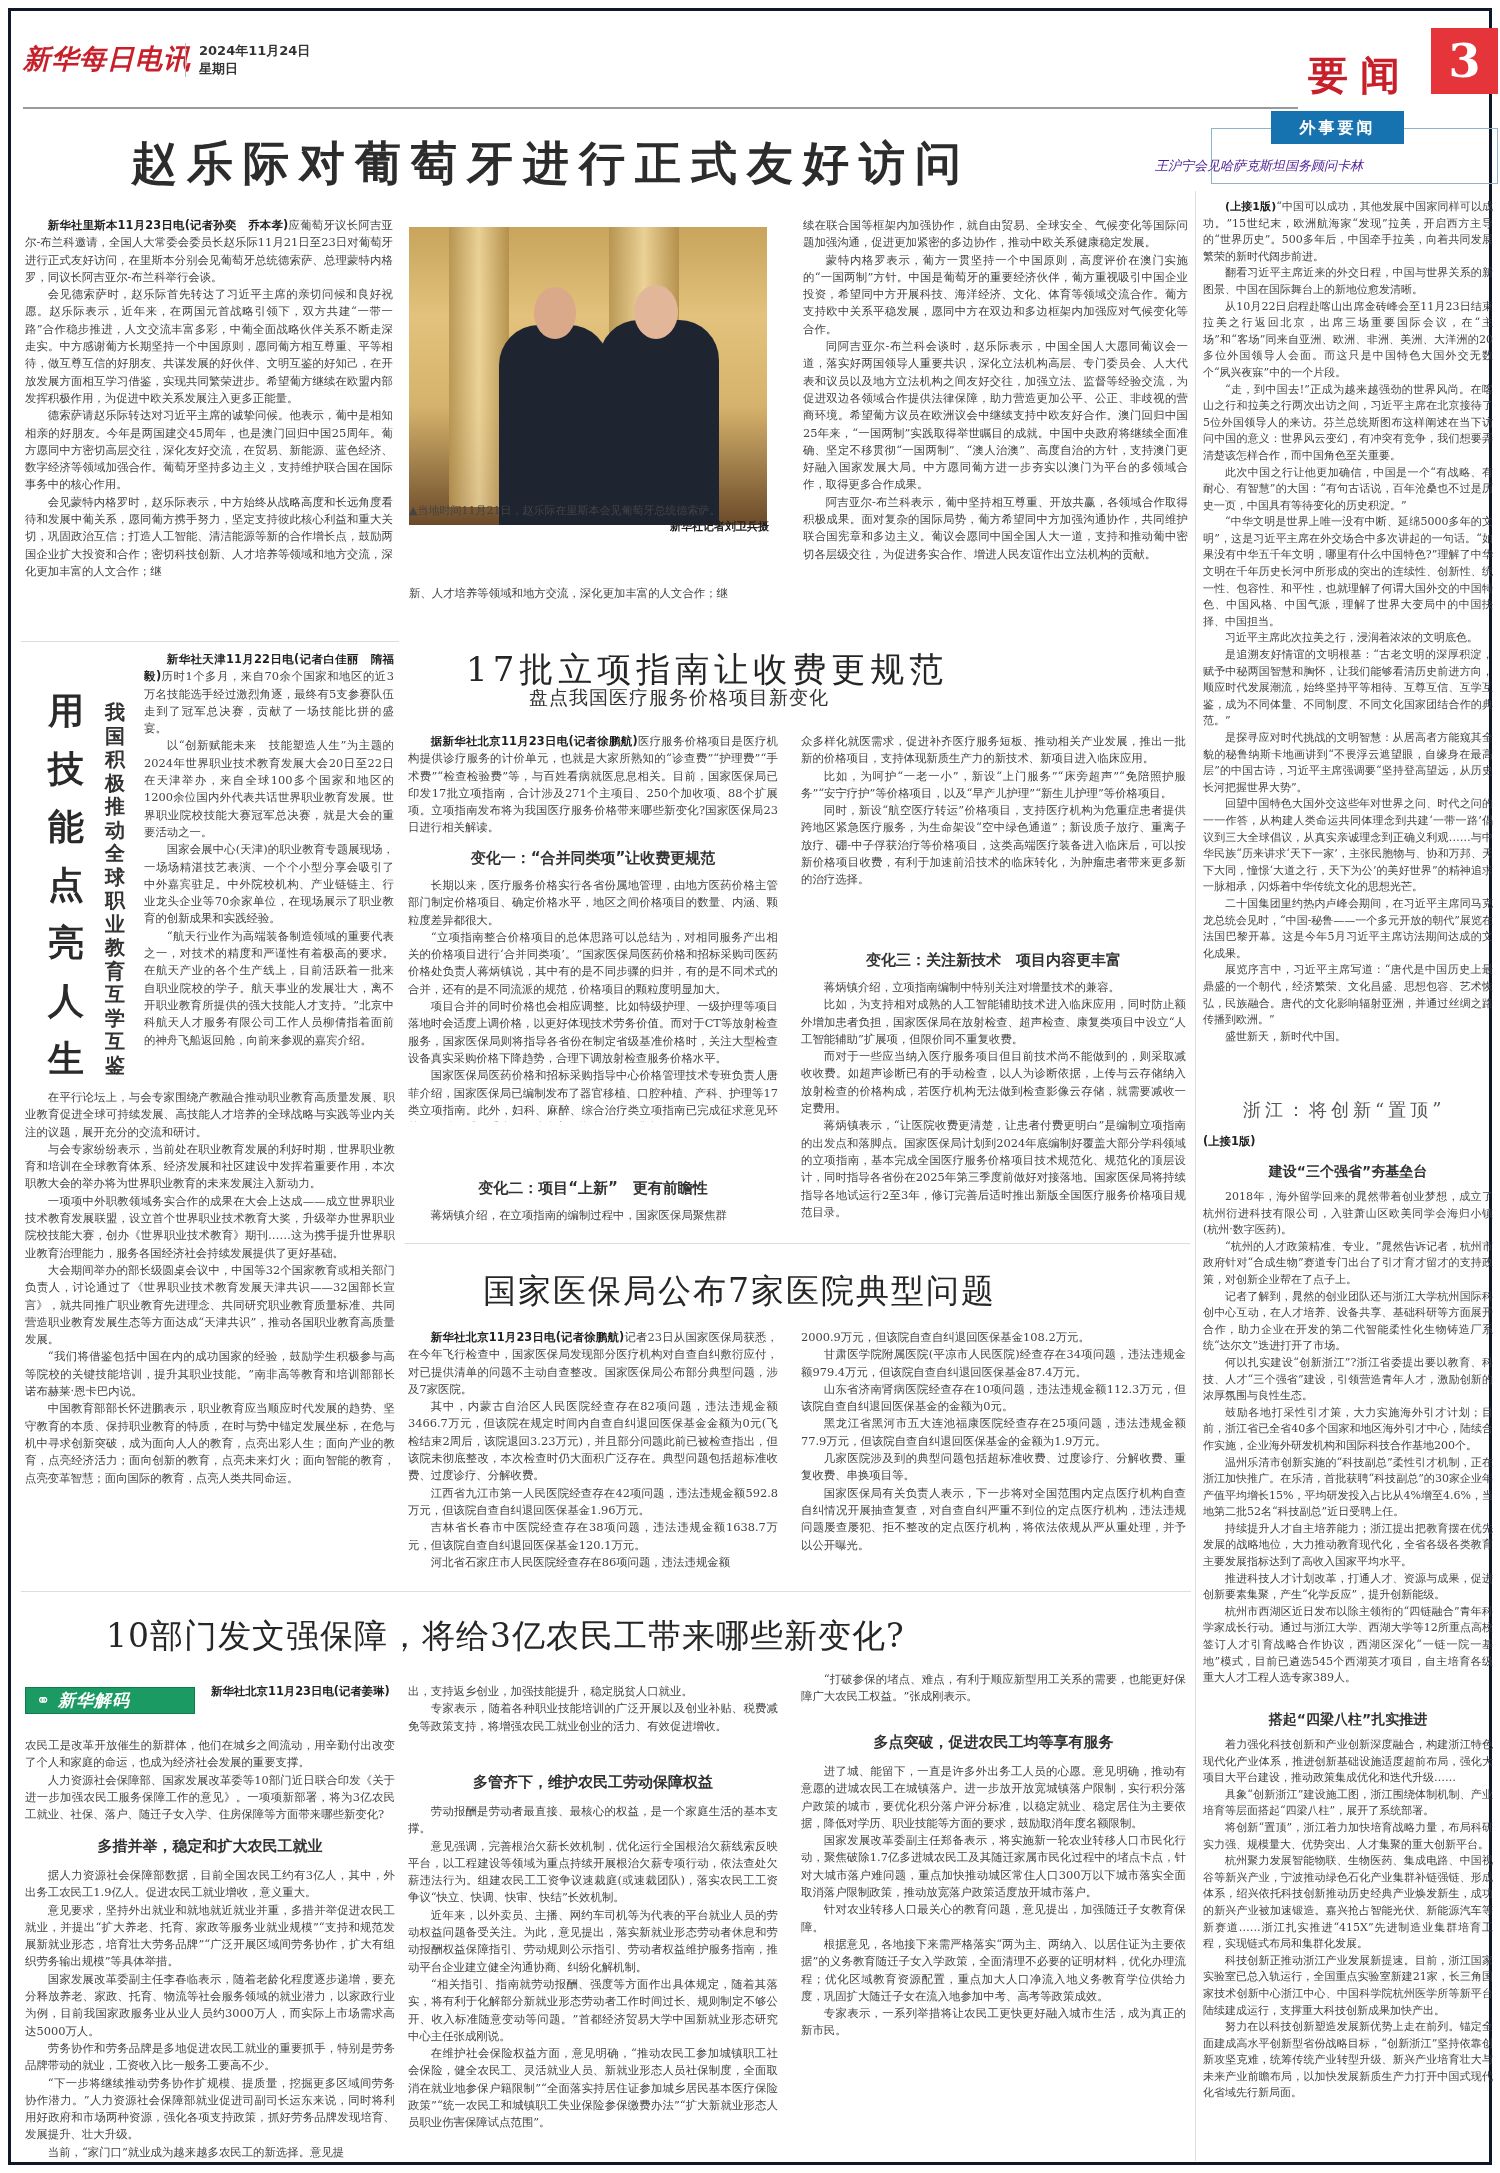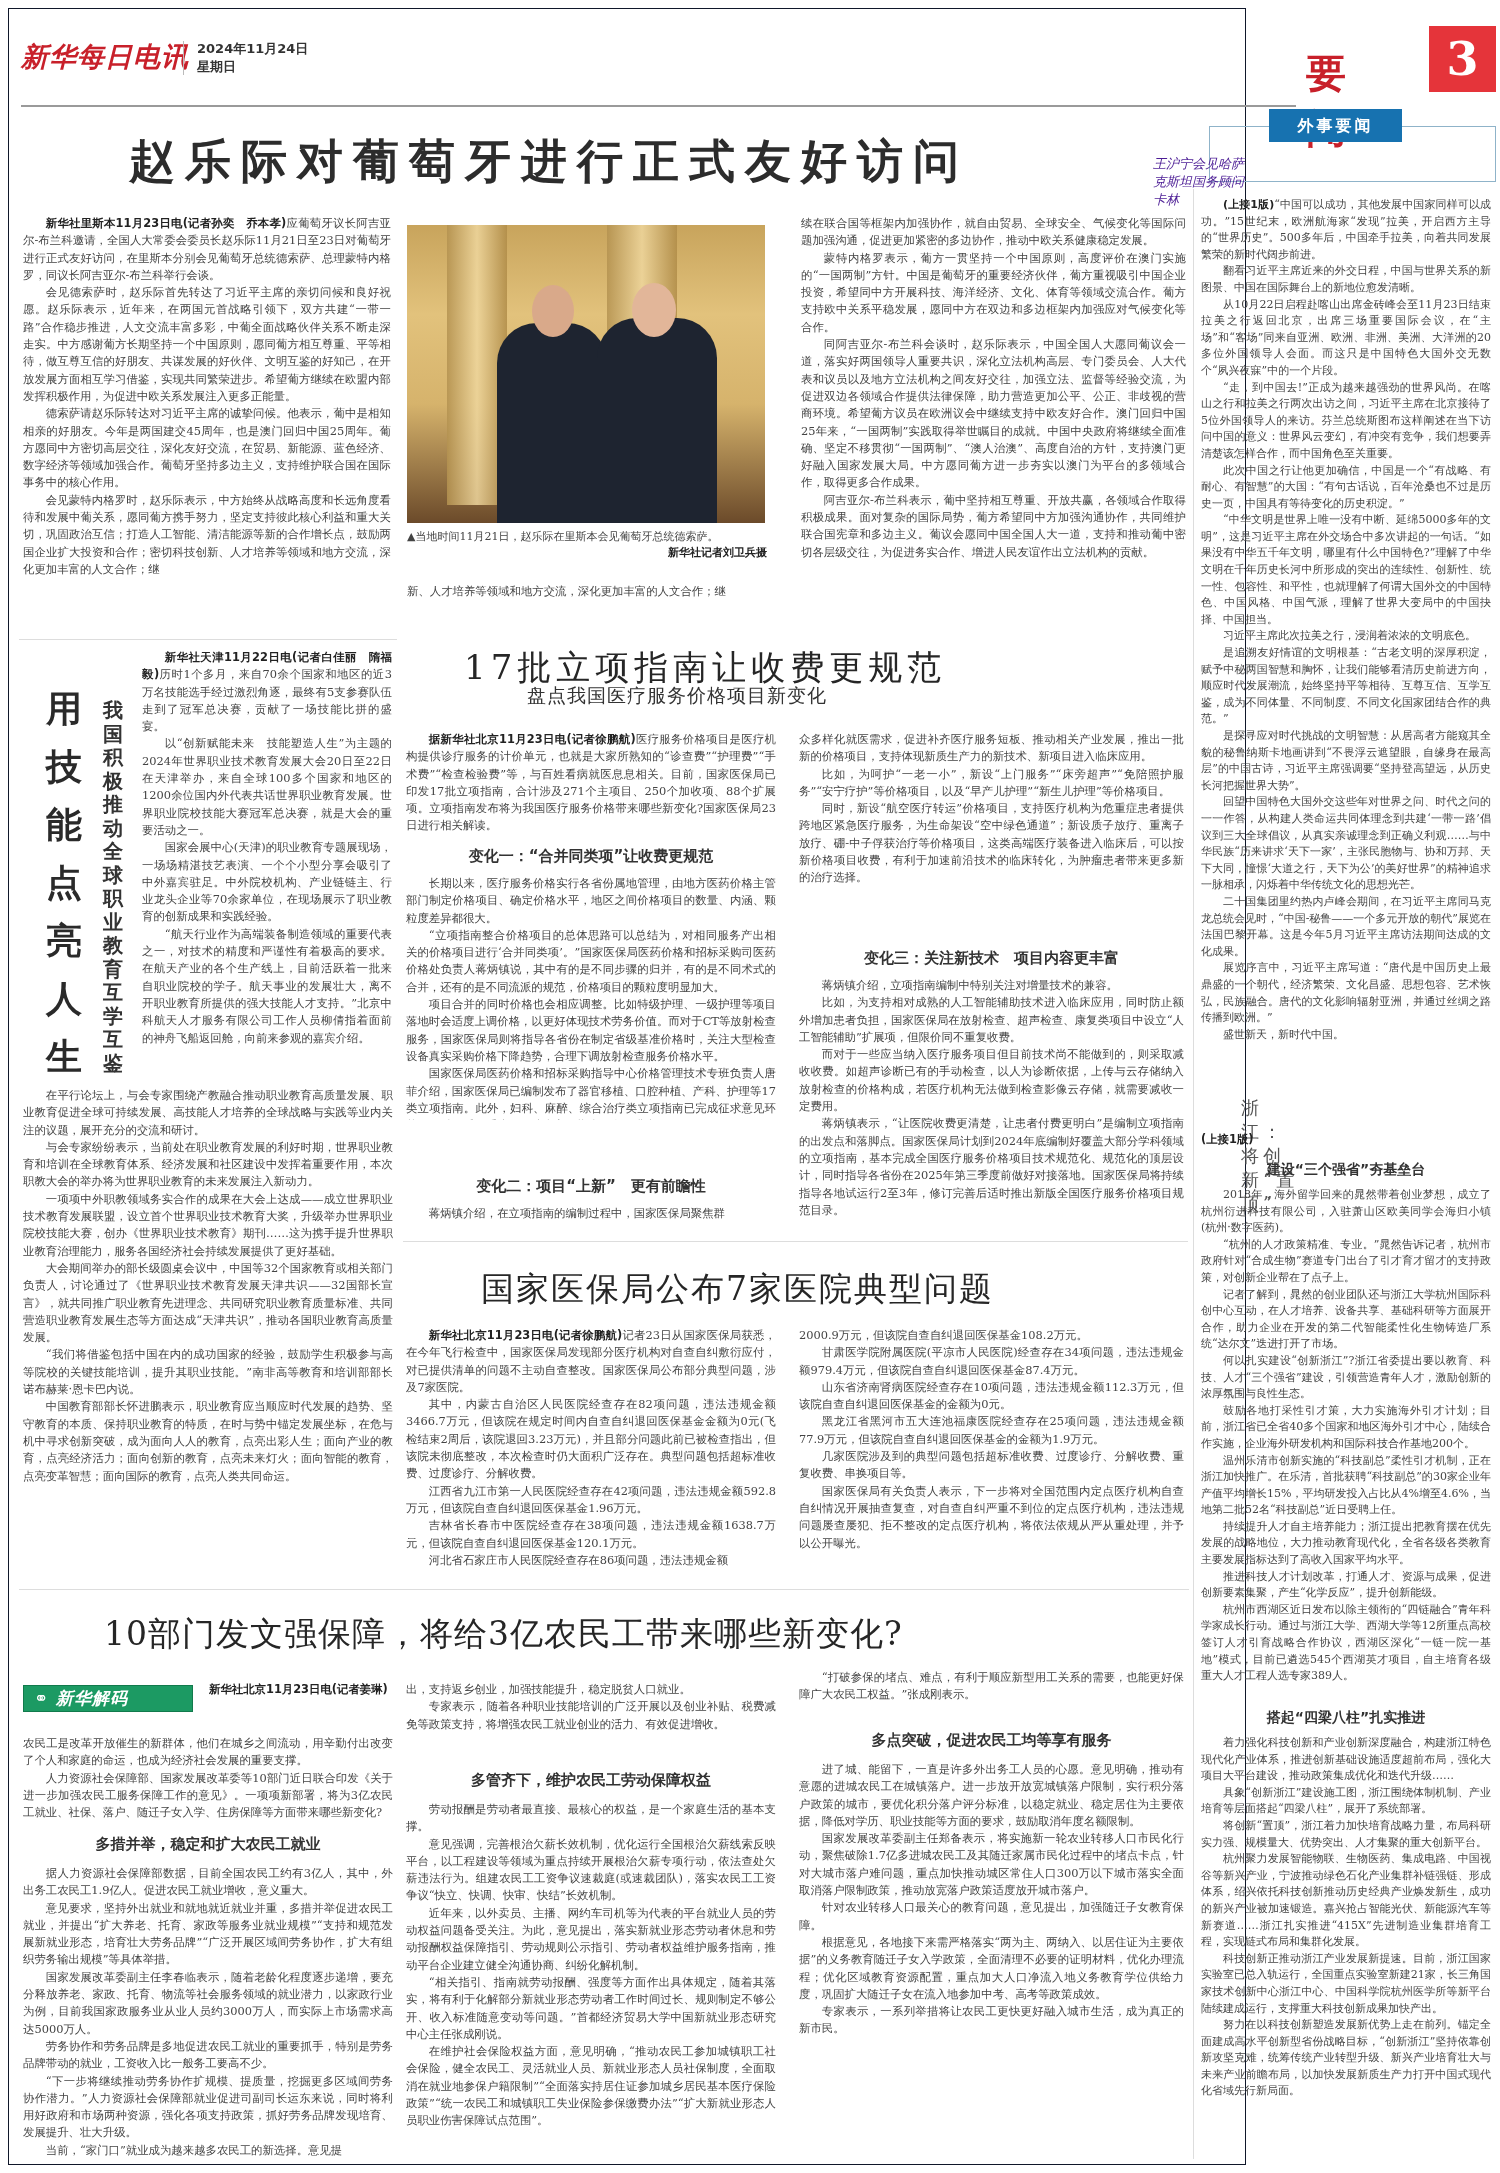--- a/index.html
+++ b/index.html
@@ -1,18 +1,18 @@
 <!DOCTYPE html>
 <html><head>
 <meta charset="utf-8">
 <style>
   * { box-sizing: border-box; margin: 0; padding: 0; }
   html, body { width: 1500px; height: 2173px; background: #fff; overflow: hidden; }
   body { font-family: "DejaVu Serif", "Liberation Serif", serif; color: #2a2a2a; position: relative; }
-  .page { position: absolute; left: 8px; top: 8px; width: 1238px; height: 2157px; border: 1px solid #0f172a; background: #fff; }
+  .page { position: absolute; left: 8px; top: 8px; width: 1484px; height: 2157px; border: 3px solid #0f172a; background: #fff; }
 
   
   .masthead { position: absolute; left: 12px; top: 30px; width: 1460px; height: 46px; }
   .logo { position: absolute; left: 0; top: 0; font-family: "DejaVu Serif", serif; font-weight: bold; font-style: italic; color: #c8202a; font-size: 27px; letter-spacing: 1px; }
   .mast-sep { position: absolute; left: 162px; top: 2px; width: 1px; height: 34px; background: #bbb; }
   .date-line { position: absolute; left: 176px; top: 1px; font-family: "DejaVu Sans", sans-serif; font-weight: bold; font-size: 13px; color: #333; }
   .weekday { position: absolute; left: 176px; top: 19px; font-family: "DejaVu Sans", sans-serif; font-weight: bold; font-size: 13px; color: #333; }
   .mast-rule { position: absolute; left: 0; top: 66px; width: 1275px; height: 2px; background: #9a9a9a; }
   .section-name { position: absolute; left: 1297px; top: 37px; font-size: 40px; font-weight: bold; color: #c8202a; letter-spacing: 12px; }
   .page-num { position: absolute; left: 1420px; top: 17px; width: 67px; height: 66px; background: #e5343a; color: #fff; font-size: 46px; font-weight: bold; text-align: center; line-height: 66px; }
@@ -34,21 +34,21 @@
   .col p.noind { text-indent: 0; }
   .col b { color: #222; font-family: "DejaVu Sans", sans-serif; }
 
   
   .photo { position: absolute; left: 398px; top: 216px; width: 358px; height: 298px; overflow: hidden;
     background: linear-gradient(180deg, #c8a45c 0%, #e2c27c 30%, #d6b36c 60%, #6b4a2a 100%); }
   .curtain-l { position: absolute; left: 40px; top: 0; width: 60px; height: 280px; background: linear-gradient(90deg,#b49250,#efd79e,#b08c48); opacity: .85; }
   .curtain-r { position: absolute; left: 200px; top: 0; width: 70px; height: 180px; background: linear-gradient(90deg,#b49250,#efd79e,#b08c48); opacity: .85; }
   .person { position: absolute; bottom: 0; border-radius: 40px 40px 0 0; background: #1e2430; }
   .head { position: absolute; border-radius: 50%; background: #d9a98a; }
-  .caption { position: absolute; left: 398px; top: 520px; width: 360px; font-size: 11px; line-height: 16px; color: #444; }
+  .caption { position: absolute; left: 398px; top: 492px; width: 360px; font-size: 11px; line-height: 16px; color: #444; }
   .caption .credit { font-family: "DejaVu Sans", sans-serif; font-weight: bold; color: #222; float: right; }
 
   
   .vert-main { position: absolute; left: 30px; top: 670px; width: 50px; font-size: 36px; font-weight: bold; line-height: 58px; color: #2a2a2a; text-align: center; }
   .vert-sub { position: absolute; left: 92px; top: 690px; width: 24px; font-family: "DejaVu Sans", sans-serif; font-size: 20px; font-weight: bold; line-height: 23.5px; color: #333; text-align: center; }
 
   
   .xinhua-decode { position: absolute; left: 14px; top: 1676px; width: 170px; height: 27px; background: #1c9a63; border: 1px solid #117a4c; color: #fff; font-family: "DejaVu Sans", sans-serif; font-weight: bold; font-style: italic; font-size: 17px; line-height: 25px; padding-left: 10px; letter-spacing: 1px; }
   .xinhua-decode span.ic { display: inline-block; width: 22px; font-style: normal; }
 

